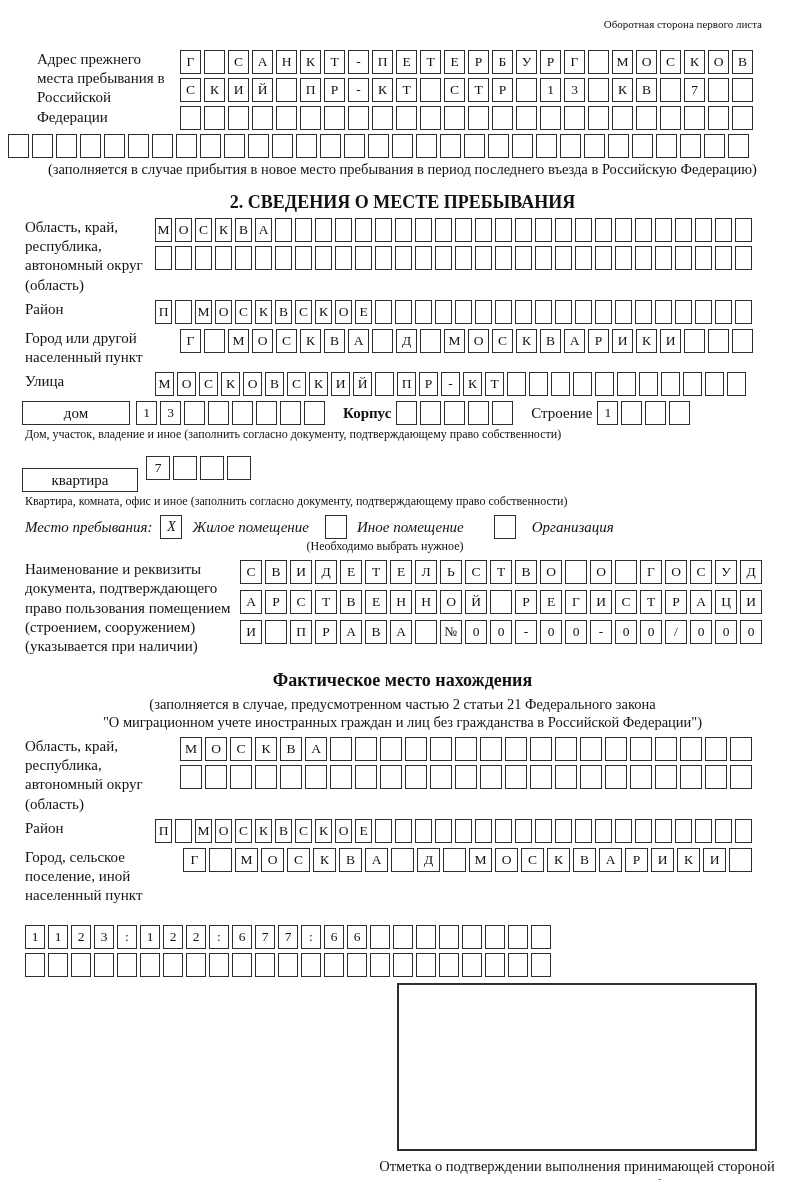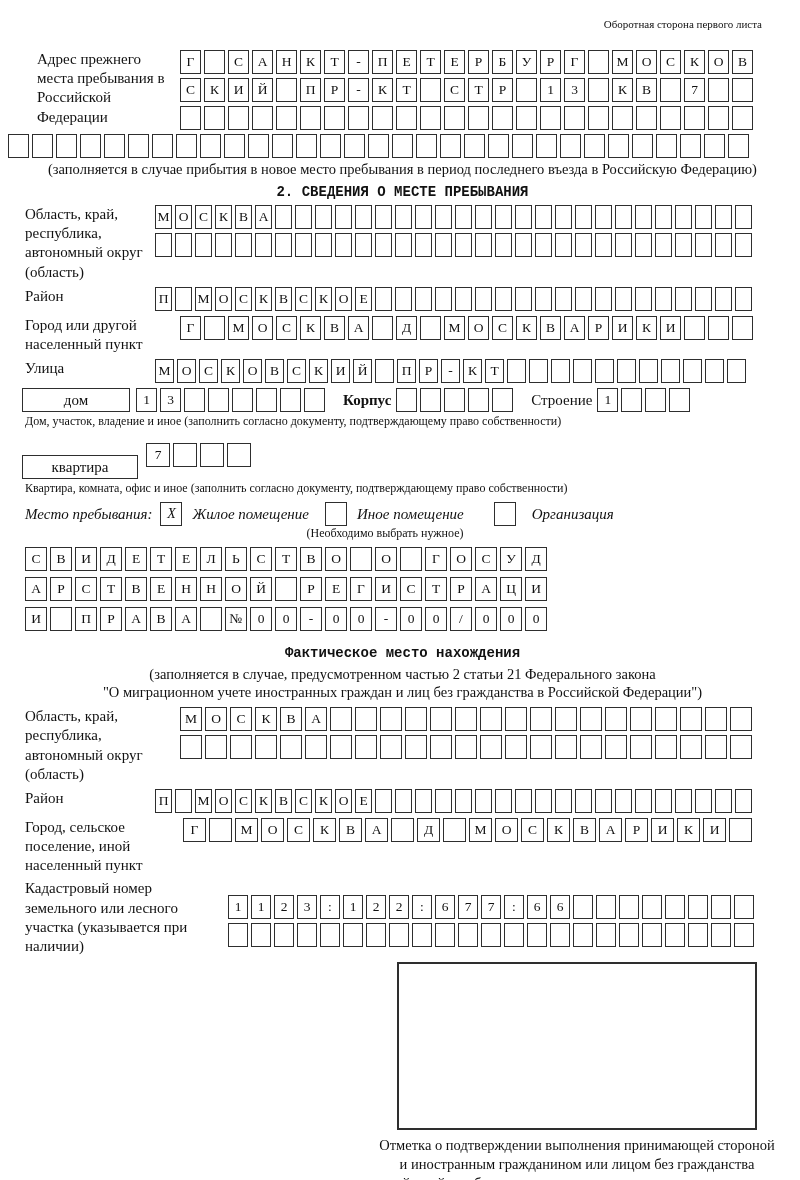--- a/index.html
+++ b/index.html
@@ -15,21 +15,21 @@
   .cellcol{display:flex;flex-direction:column;row-gap:4px;}
   .cells{display:flex;column-gap:3px;flex:0 0 auto;}
   .cell{
     box-sizing:border-box;border:1.6px solid #2e2e2e;background:#fff;
     width:var(--cw,21px);height:24px;flex:0 0 auto;
     display:inline-flex;align-items:center;justify-content:center;
     font-size:13.5px;
   }
   .fullrow{margin-left:-17px;margin-top:4px;}
   .note-c{text-align:center;font-size:14.5px;margin-top:3px;}
-  .sect-title{text-align:center;font-weight:bold;font-size:14px;margin:6px 0 5px 0;font-family:Liberation Mono, monospace;}
+  .sect-title{text-align:center;font-weight:bold;font-size:18px;margin:14px 0 5px 0;}
   .mb4{margin-bottom:4px;} .mb5{margin-bottom:5px;} .mb2{margin-bottom:2px;}
   .wbox{box-sizing:border-box;border:1.6px solid #2e2e2e;height:24px;display:inline-flex;align-items:center;justify-content:center;font-size:15px;flex:0 0 auto;}
   .inline-lbl{font-size:15px;line-height:24px;flex:0 0 auto;}
   .chk{box-sizing:border-box;width:22px;height:24px;border:1.6px solid #2e2e2e;display:inline-flex;align-items:center;justify-content:center;font-size:14px;flex:0 0 auto;}
   .stamp-box{box-sizing:border-box;width:360px;height:168px;border:2px solid #2e2e2e;margin-left:372px;margin-top:6px;background:#fff;}
   .stamp-cap{width:400px;margin-left:352px;text-align:center;font-size:14.5px;line-height:1.3;margin-top:6px;}
   .small-note{font-size:12px;}
 </style>
 </head>
 <body>
@@ -373,20 +373,21 @@
     <div class="chk" style="margin-left:8px;">X</div>
     <div class="inline-lbl" style="margin-left:10px;">Жилое помещение</div>
     <div class="chk" style="margin-left:16px;"></div>
     <div class="inline-lbl" style="margin-left:10px;">Иное помещение</div>
     <div class="chk" style="margin-left:30px;"></div>
     <div class="inline-lbl" style="margin-left:16px;">Организация</div>
   </div>
   <div class="small-note" style="width:360px;margin-left:180px;text-align:center;margin-bottom:6px;">(Необходимо выбрать нужное)</div>
 
   <div class="frow">
+    <div class="lbl" style="width:215px">Наименование и реквизиты документа, подтверждающего право пользования помещением (строением, сооружением) (указывается при наличии)</div>
     <div class="cellcol" style="row-gap:6px;">
       <div class="cells" style="--cw:22px">
           <span class="cell">С</span>
           <span class="cell">В</span>
           <span class="cell">И</span>
           <span class="cell">Д</span>
           <span class="cell">Е</span>
           <span class="cell">Т</span>
           <span class="cell">Е</span>
           <span class="cell">Л</span>
@@ -571,21 +572,20 @@
         <span class="cell">А</span>
         <span class="cell">Р</span>
         <span class="cell">И</span>
         <span class="cell">К</span>
         <span class="cell">И</span>
         <span class="cell"></span>
       </div>
   </div>
 
   <div class="frow">
-    <div class="lbl" style="width:203px">Кадастровый номер земельного или лесного участка (указывается при наличии)</div>
     <div class="cellcol" style="padding-top:16px;">
       <div class="cells" style="--cw:20px">
           <span class="cell">1</span>
           <span class="cell">1</span>
           <span class="cell">2</span>
           <span class="cell">3</span>
           <span class="cell">:</span>
           <span class="cell">1</span>
           <span class="cell">2</span>
           <span class="cell">2</span>

